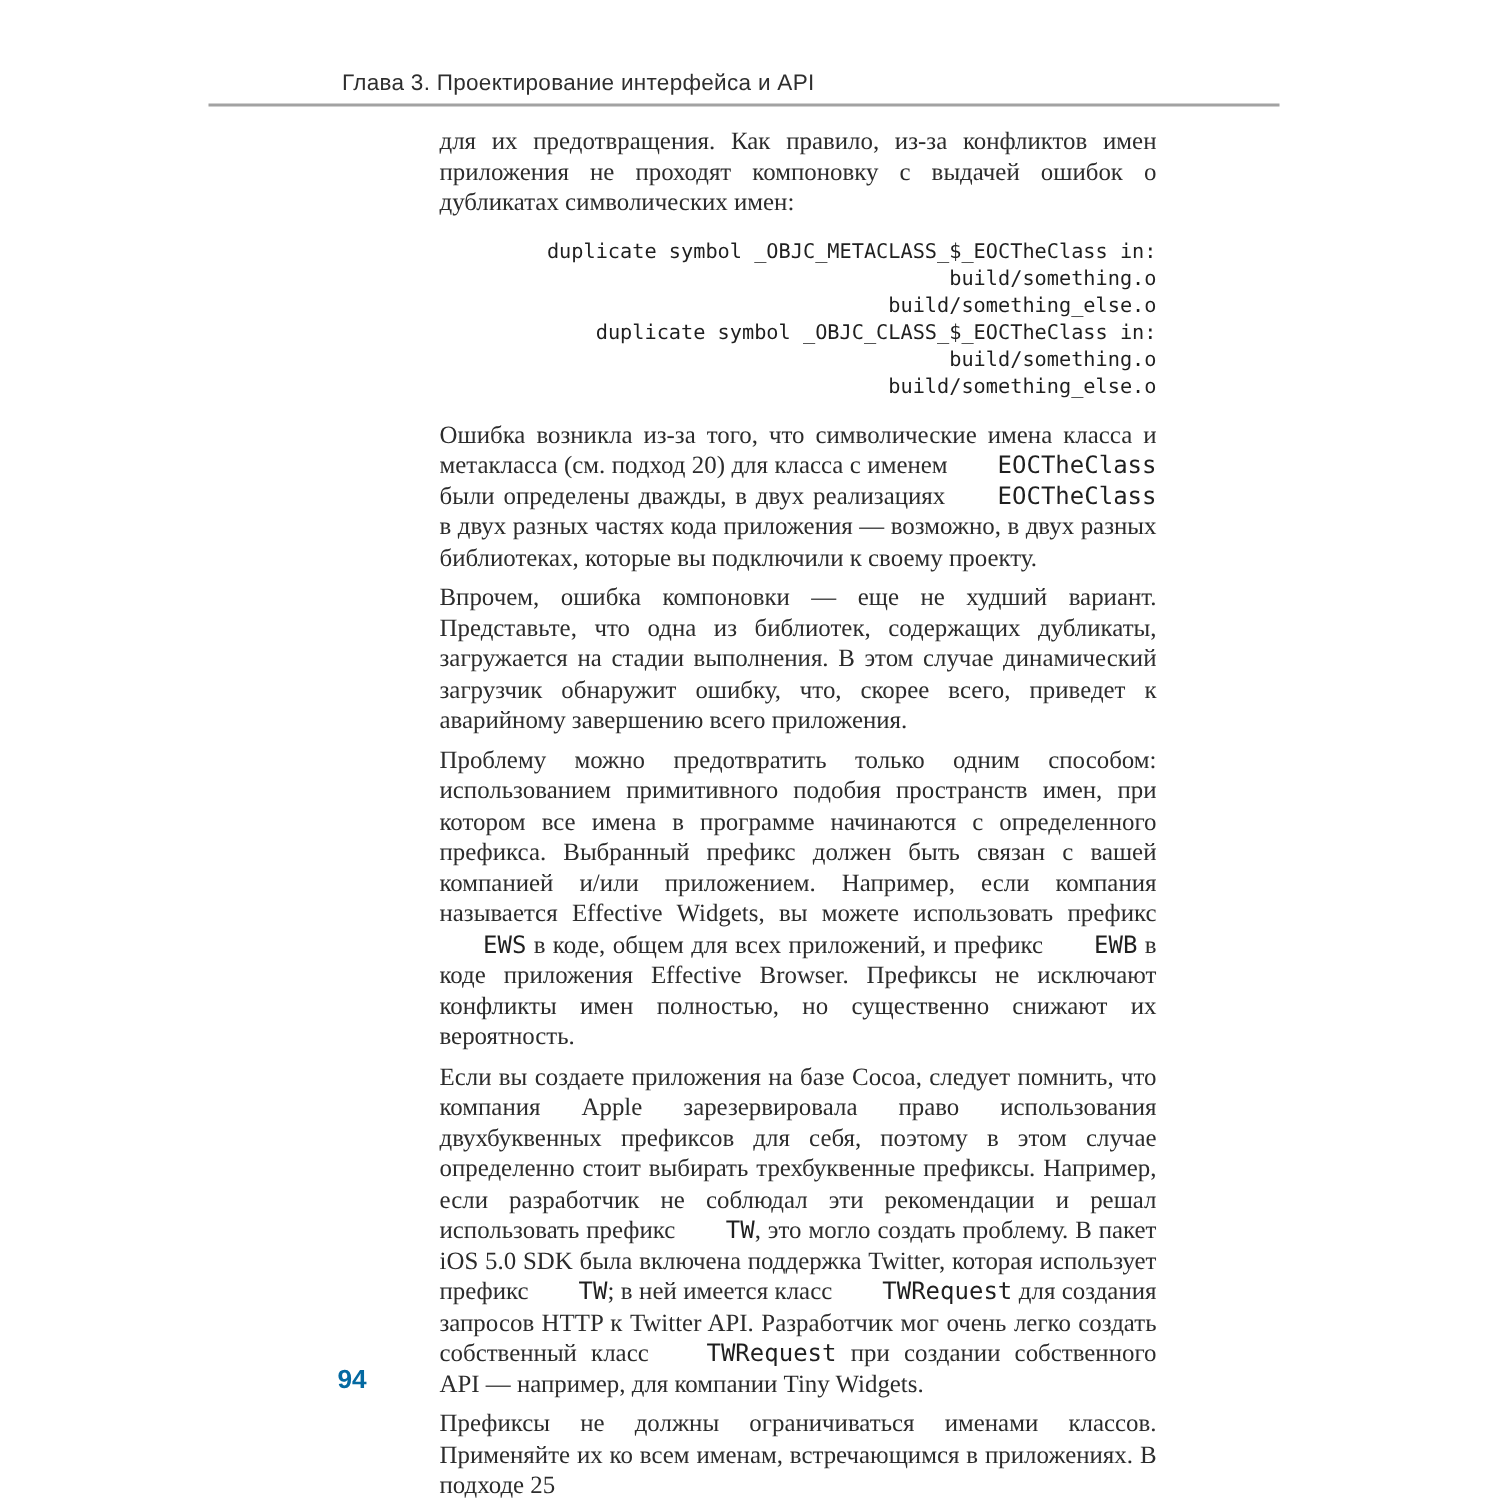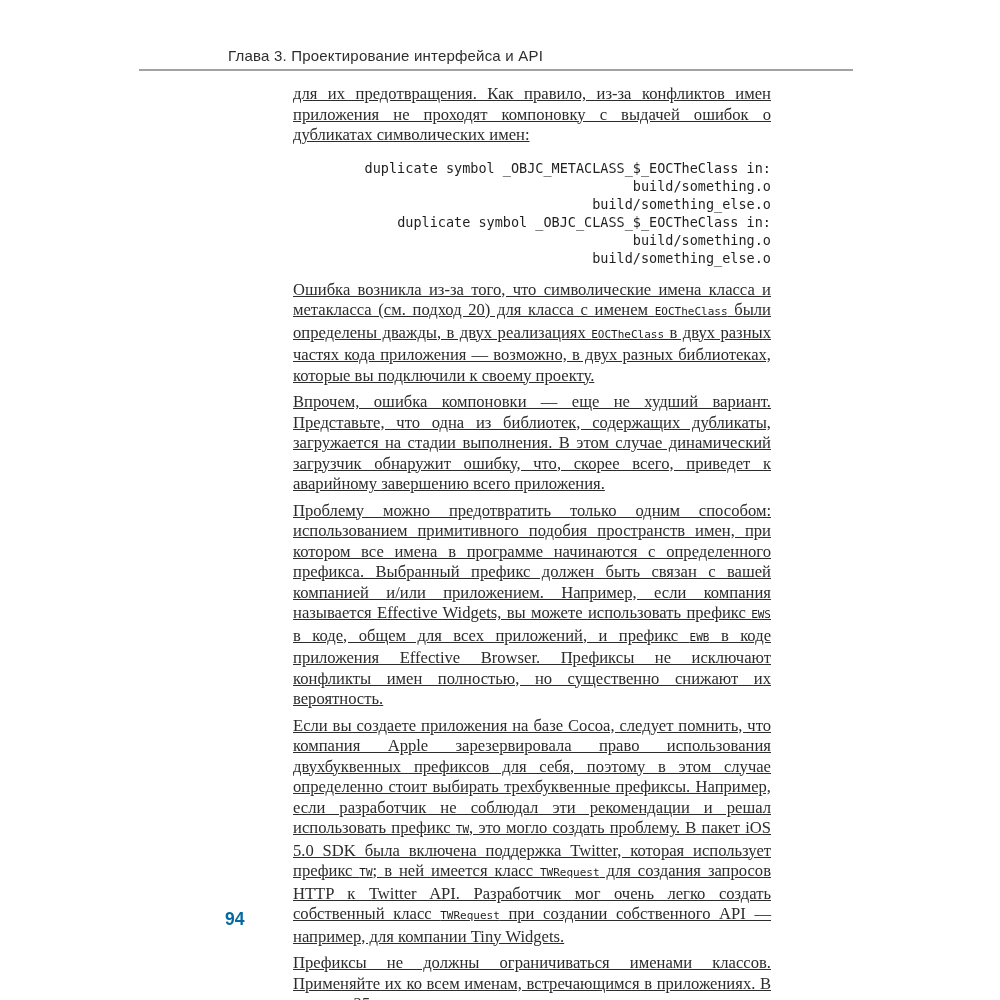--- a/index.html
+++ b/index.html
@@ -41,35 +41,35 @@
     font-family: "Liberation Serif", serif;
     font-size: 16.6px;
     line-height: 20.5px;
     color: #2c2c2c;
     text-align: justify;
     hyphens: auto;
     -webkit-hyphens: auto;
   }
   .text-column p {
     margin: 0 0 6px 0;
-    text-decoration: underline;
   }
   pre.code-block {
     margin: 13px 0;
     font-family: "DejaVu Sans Mono", "Liberation Mono", monospace;
     font-size: 13.5px;
     line-height: 18px;
     color: #1f1f1f;
     white-space: pre;
     text-align: right;
   }
   .icode {
     font-family: "DejaVu Sans Mono", "Liberation Mono", monospace;
-    font-size: 11px;
+    font-size: 16px;
     color: #1f1f1f;
+    margin-left: 29px;
   }
   .page-number {
     position: absolute;
     left: 225px;
     top: 909px;
     font-family: "Liberation Sans", sans-serif;
     font-weight: bold;
     font-size: 17.5px;
     color: #0369a1;
   }

